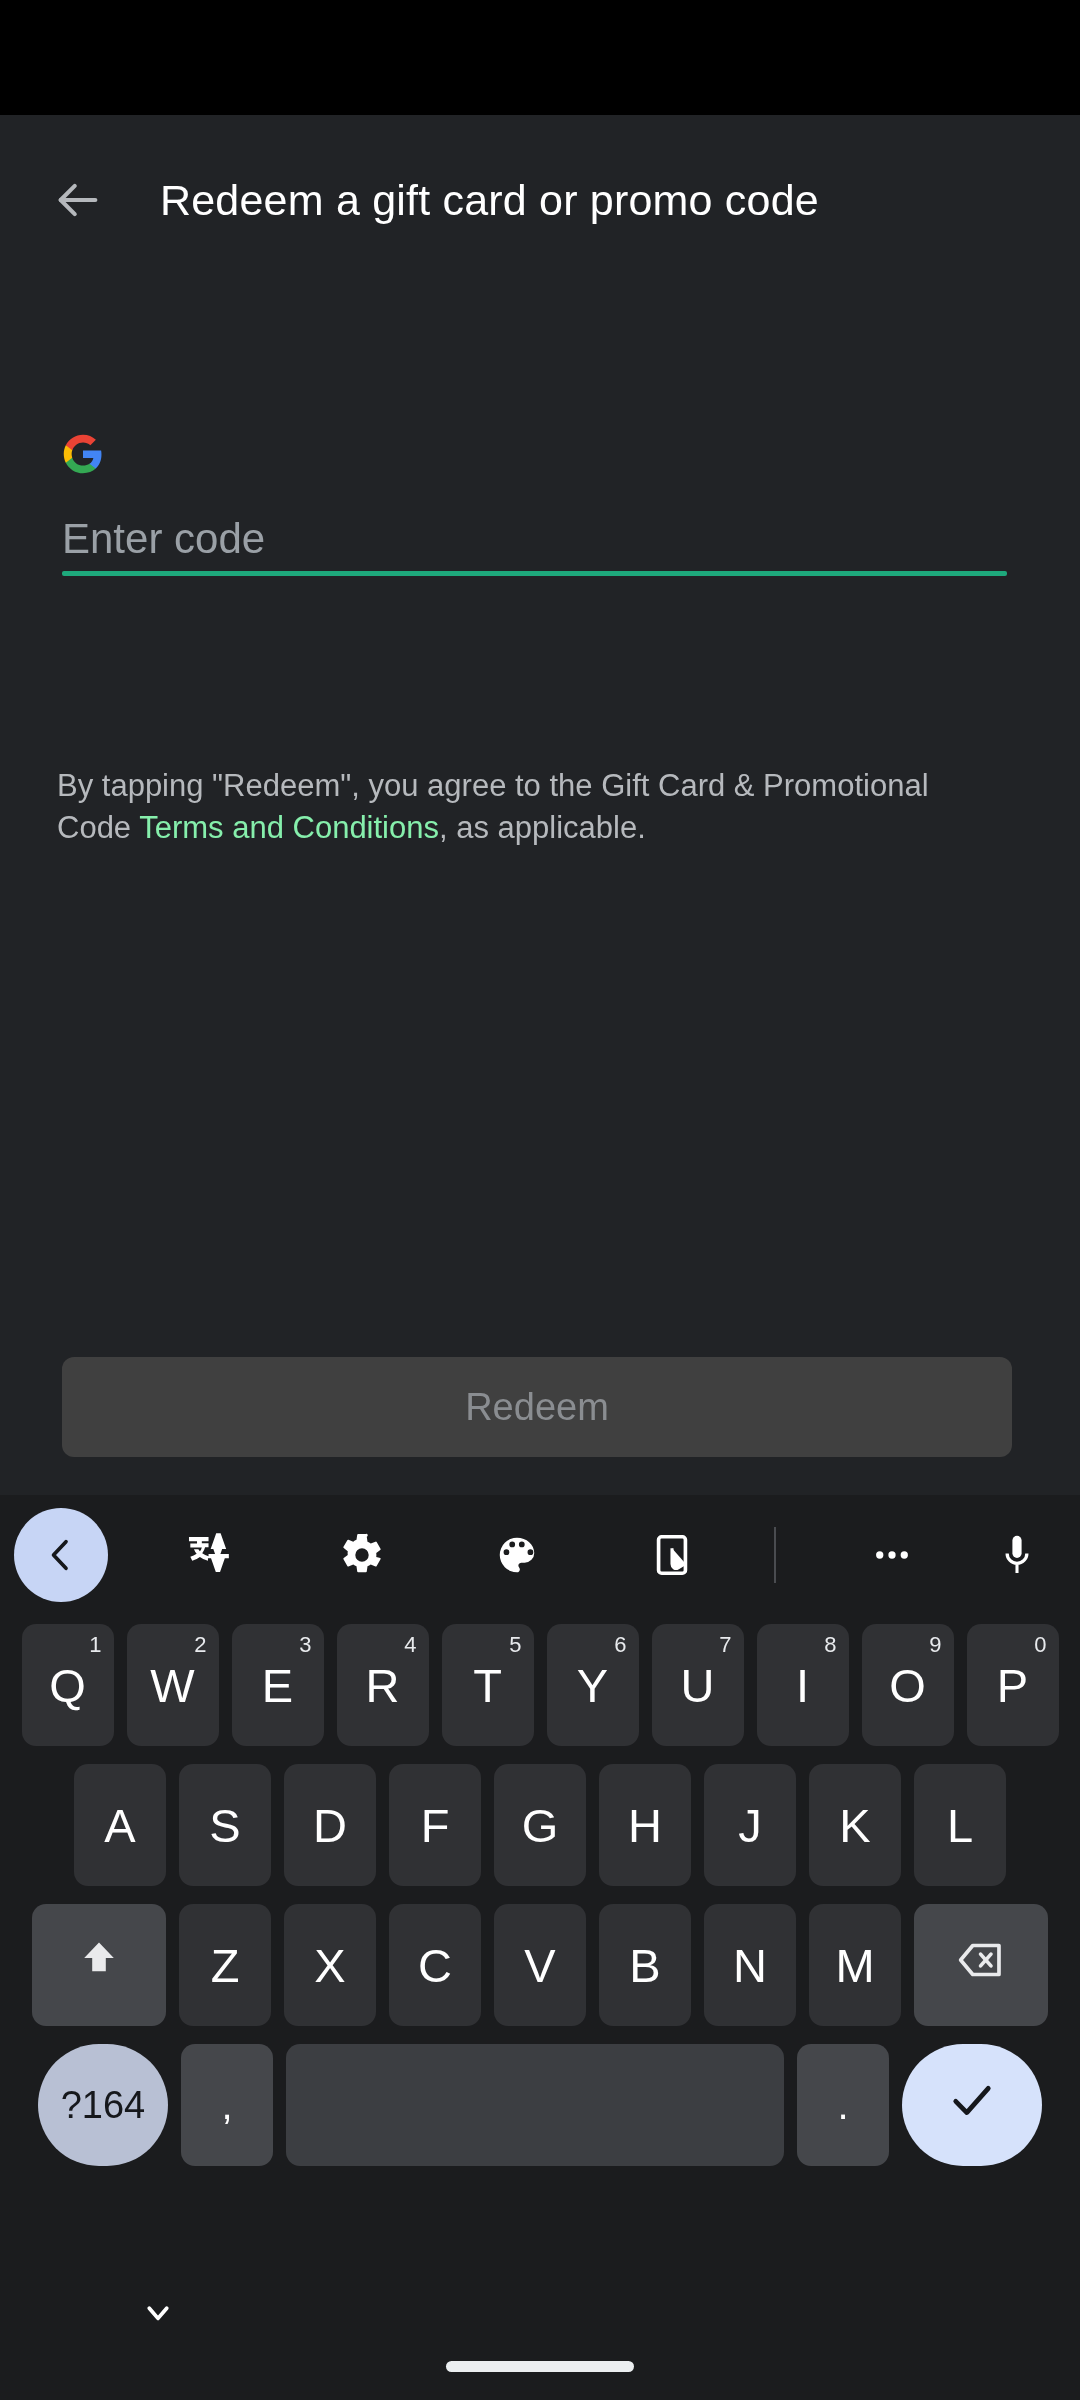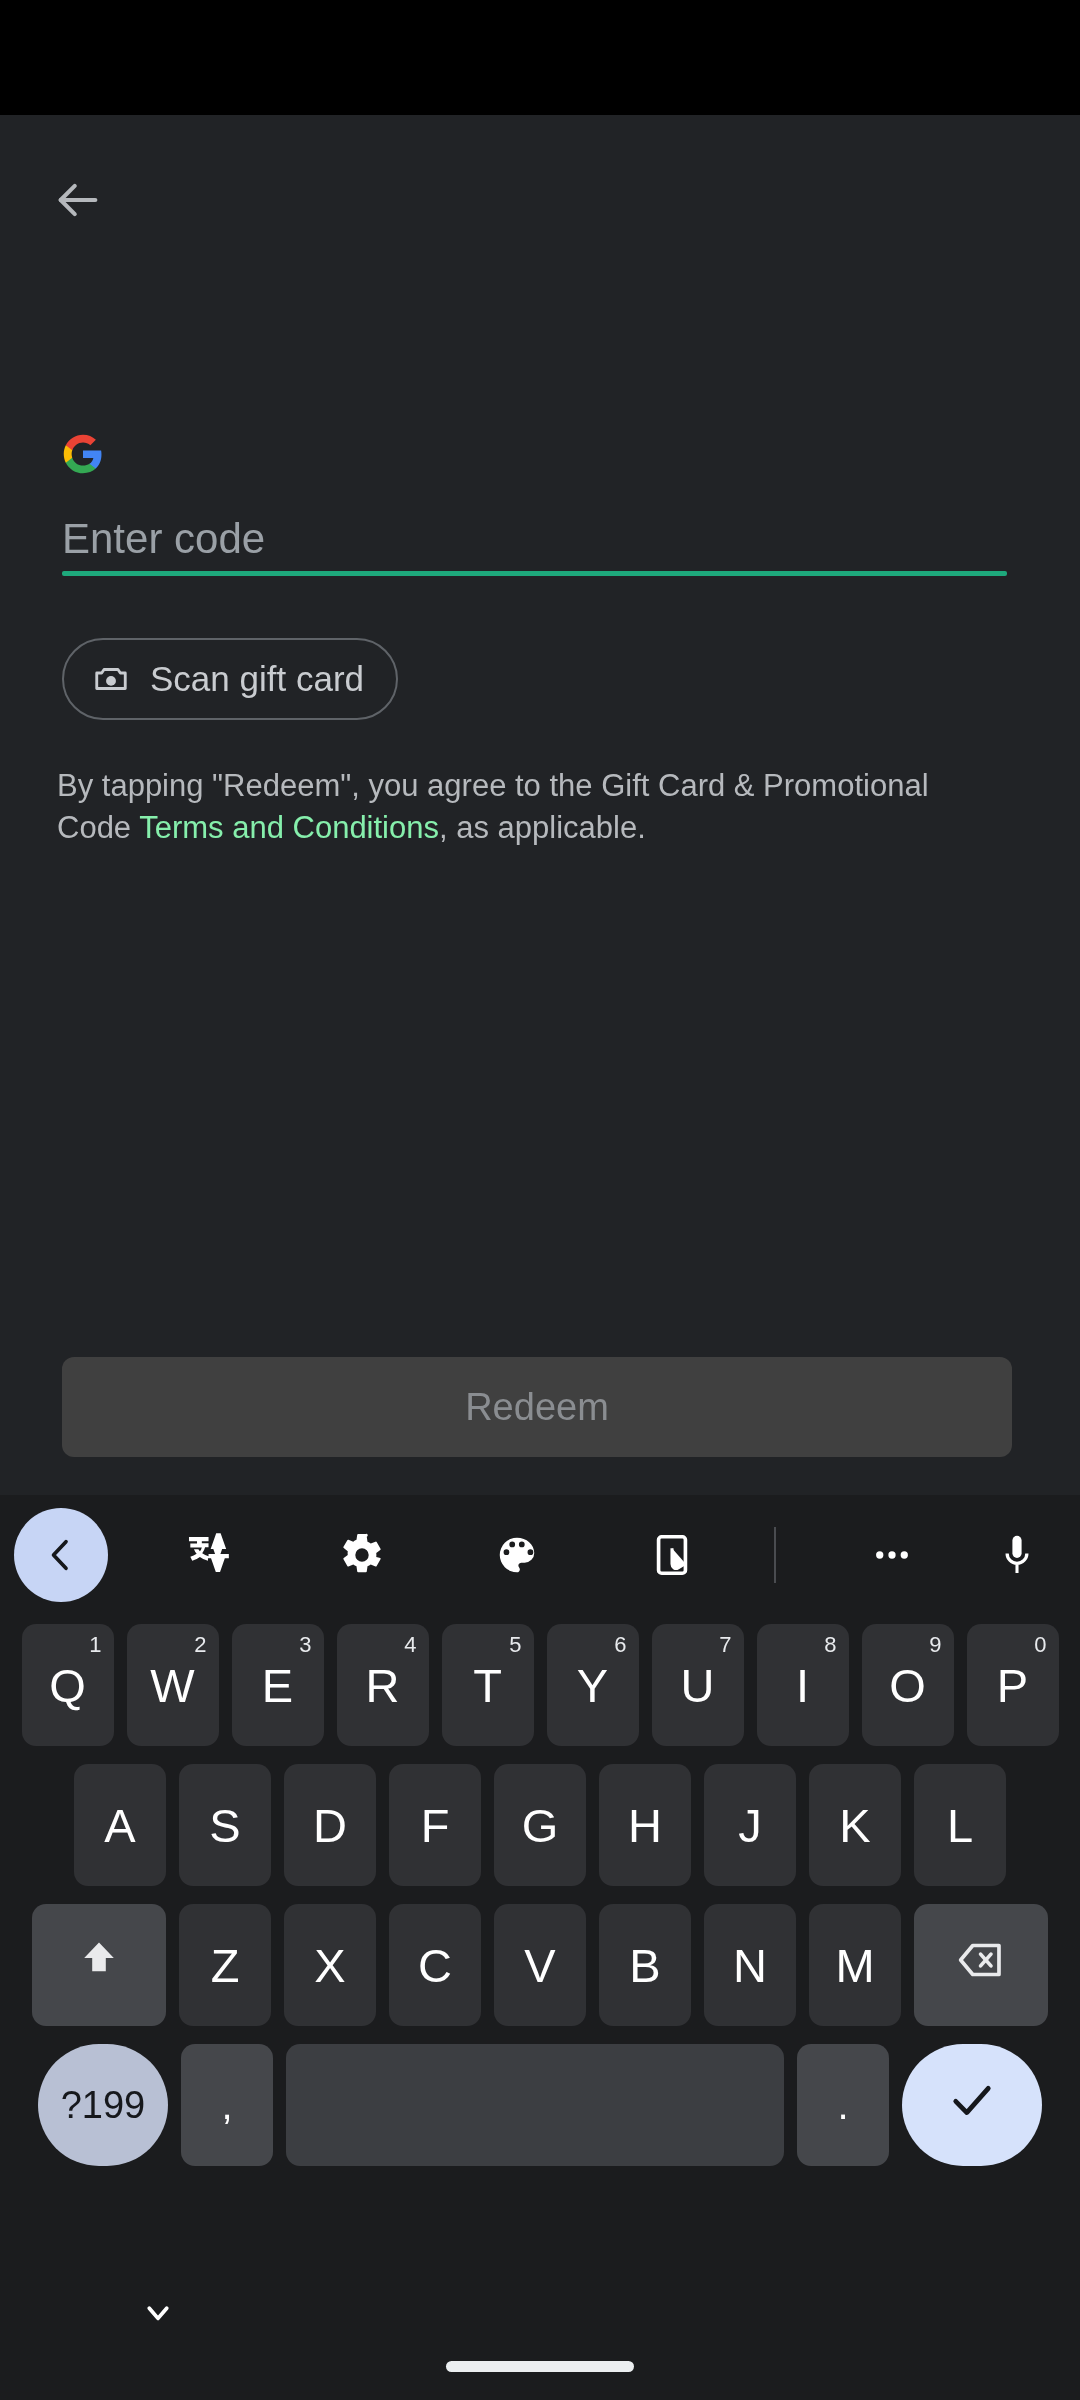--- a/index.html
+++ b/index.html
@@ -302,45 +302,37 @@
 
     <div class="appbar">
       <div class="back-btn">
         <span>
           <svg width="52" height="52" viewBox="0 0 24 24" fill="none" stroke="#b5b8bc" stroke-width="1.9" stroke-linecap="round" stroke-linejoin="round">
             <line x1="20" y1="12" x2="4" y2="12"></line>
             <polyline points="10.5,5.5 4,12 10.5,18.5"></polyline>
           </svg>
         </span>
       </div>
+      <div class="appbar-title">Redeem a gift card or promo code</div>
     </div>
 
     <div class="gmark-wrap">
       <svg width="42" height="42" viewBox="0 0 48 48">
         <path fill="#4285F4" d="M45.12 24.5c0-1.56-.14-3.06-.4-4.5H24v8.51h11.84c-.51 2.75-2.06 5.08-4.39 6.64v5.52h7.11c4.16-3.83 6.56-9.47 6.56-16.17z"></path>
         <path fill="#34A853" d="M24 46c5.94 0 10.92-1.97 14.56-5.33l-7.11-5.52c-1.97 1.32-4.49 2.1-7.45 2.1-5.73 0-10.58-3.87-12.31-9.07H4.34v5.7C7.96 41.07 15.4 46 24 46z"></path>
         <path fill="#FBBC05" d="M11.69 28.18C11.25 26.86 11 25.45 11 24s.25-2.86.69-4.18v-5.7H4.34C2.85 17.09 2 20.45 2 24s.85 6.91 2.34 9.88l7.35-5.7z"></path>
         <path fill="#EA4335" d="M24 10.75c3.23 0 6.13 1.11 8.41 3.29l6.31-6.31C34.91 4.18 29.93 2 24 2 15.4 2 7.96 6.93 4.34 14.12l7.35 5.7c1.73-5.2 6.58-9.07 12.31-9.07z"></path>
       </svg>
     </div>
 
     <div class="code-field">
       <input class="code-input" type="text" placeholder="Enter code" style="">
       <div class="code-underline"></div>
     </div>
 
-    <div class="scan-btn">
-      <span class="camera-icon">
-        <svg width="38" height="38" viewBox="0 0 24 24" fill="none" stroke="#c9ccd0" stroke-width="1.8" stroke-linejoin="round">
-          <path d="M3 8.2h3.1l1.5-2.2h8.8l1.5 2.2H21a0 0 0 0 1 0 0v9.8a0 0 0 0 1 0 0H3a0 0 0 0 1 0 0V8.2z"></path>
-          <circle cx="12" cy="13.2" r="3.1" fill="#c9ccd0" stroke="none"></circle>
-        </svg>
-      </span>
-      <span class="scan-label">Scan gift card</span>
-    </div>
 
     <div class="terms"><span>By tapping "Redeem", you agree to the Gift Card &amp; Promotional Code </span><span class="terms-link">Terms and Conditions</span><span>, as applicable.</span></div>
 
     <button class="redeem-btn">Redeem</button>
   </div>
 
   <div class="keyboard">
 
     <div class="kb-toolbar">
       <div class="kb-tool circle" style="left:14px">
@@ -464,21 +456,21 @@
             <svg width="52" height="52" viewBox="0 0 24 24" fill="none" stroke="#e9eaec" stroke-width="1.7" stroke-linecap="round" stroke-linejoin="round">
               <path d="M8.2 5.3h12.1v13.4H8.2L2.6 12z"></path>
               <line x1="11.8" y1="9.3" x2="16.6" y2="14.7"></line>
               <line x1="16.6" y1="9.3" x2="11.8" y2="14.7"></line>
             </svg>
           </span>
         </div>
       </div>
 
       <div class="kb-row">
-        <div class="key pill">?199</div>
+        <div class="key pill">?164</div>
         <div class="key punct">,</div>
         <div class="key wide-space"></div>
         <div class="key punct">.</div>
         <div class="key enter">
           <span>
             <svg width="52" height="52" viewBox="0 0 24 24" fill="none" stroke="#16181c" stroke-width="2.2" stroke-linecap="round" stroke-linejoin="round">
               <polyline points="4.5,12.6 9.6,17.8 19.5,6.6"></polyline>
             </svg>
           </span>
         </div>

